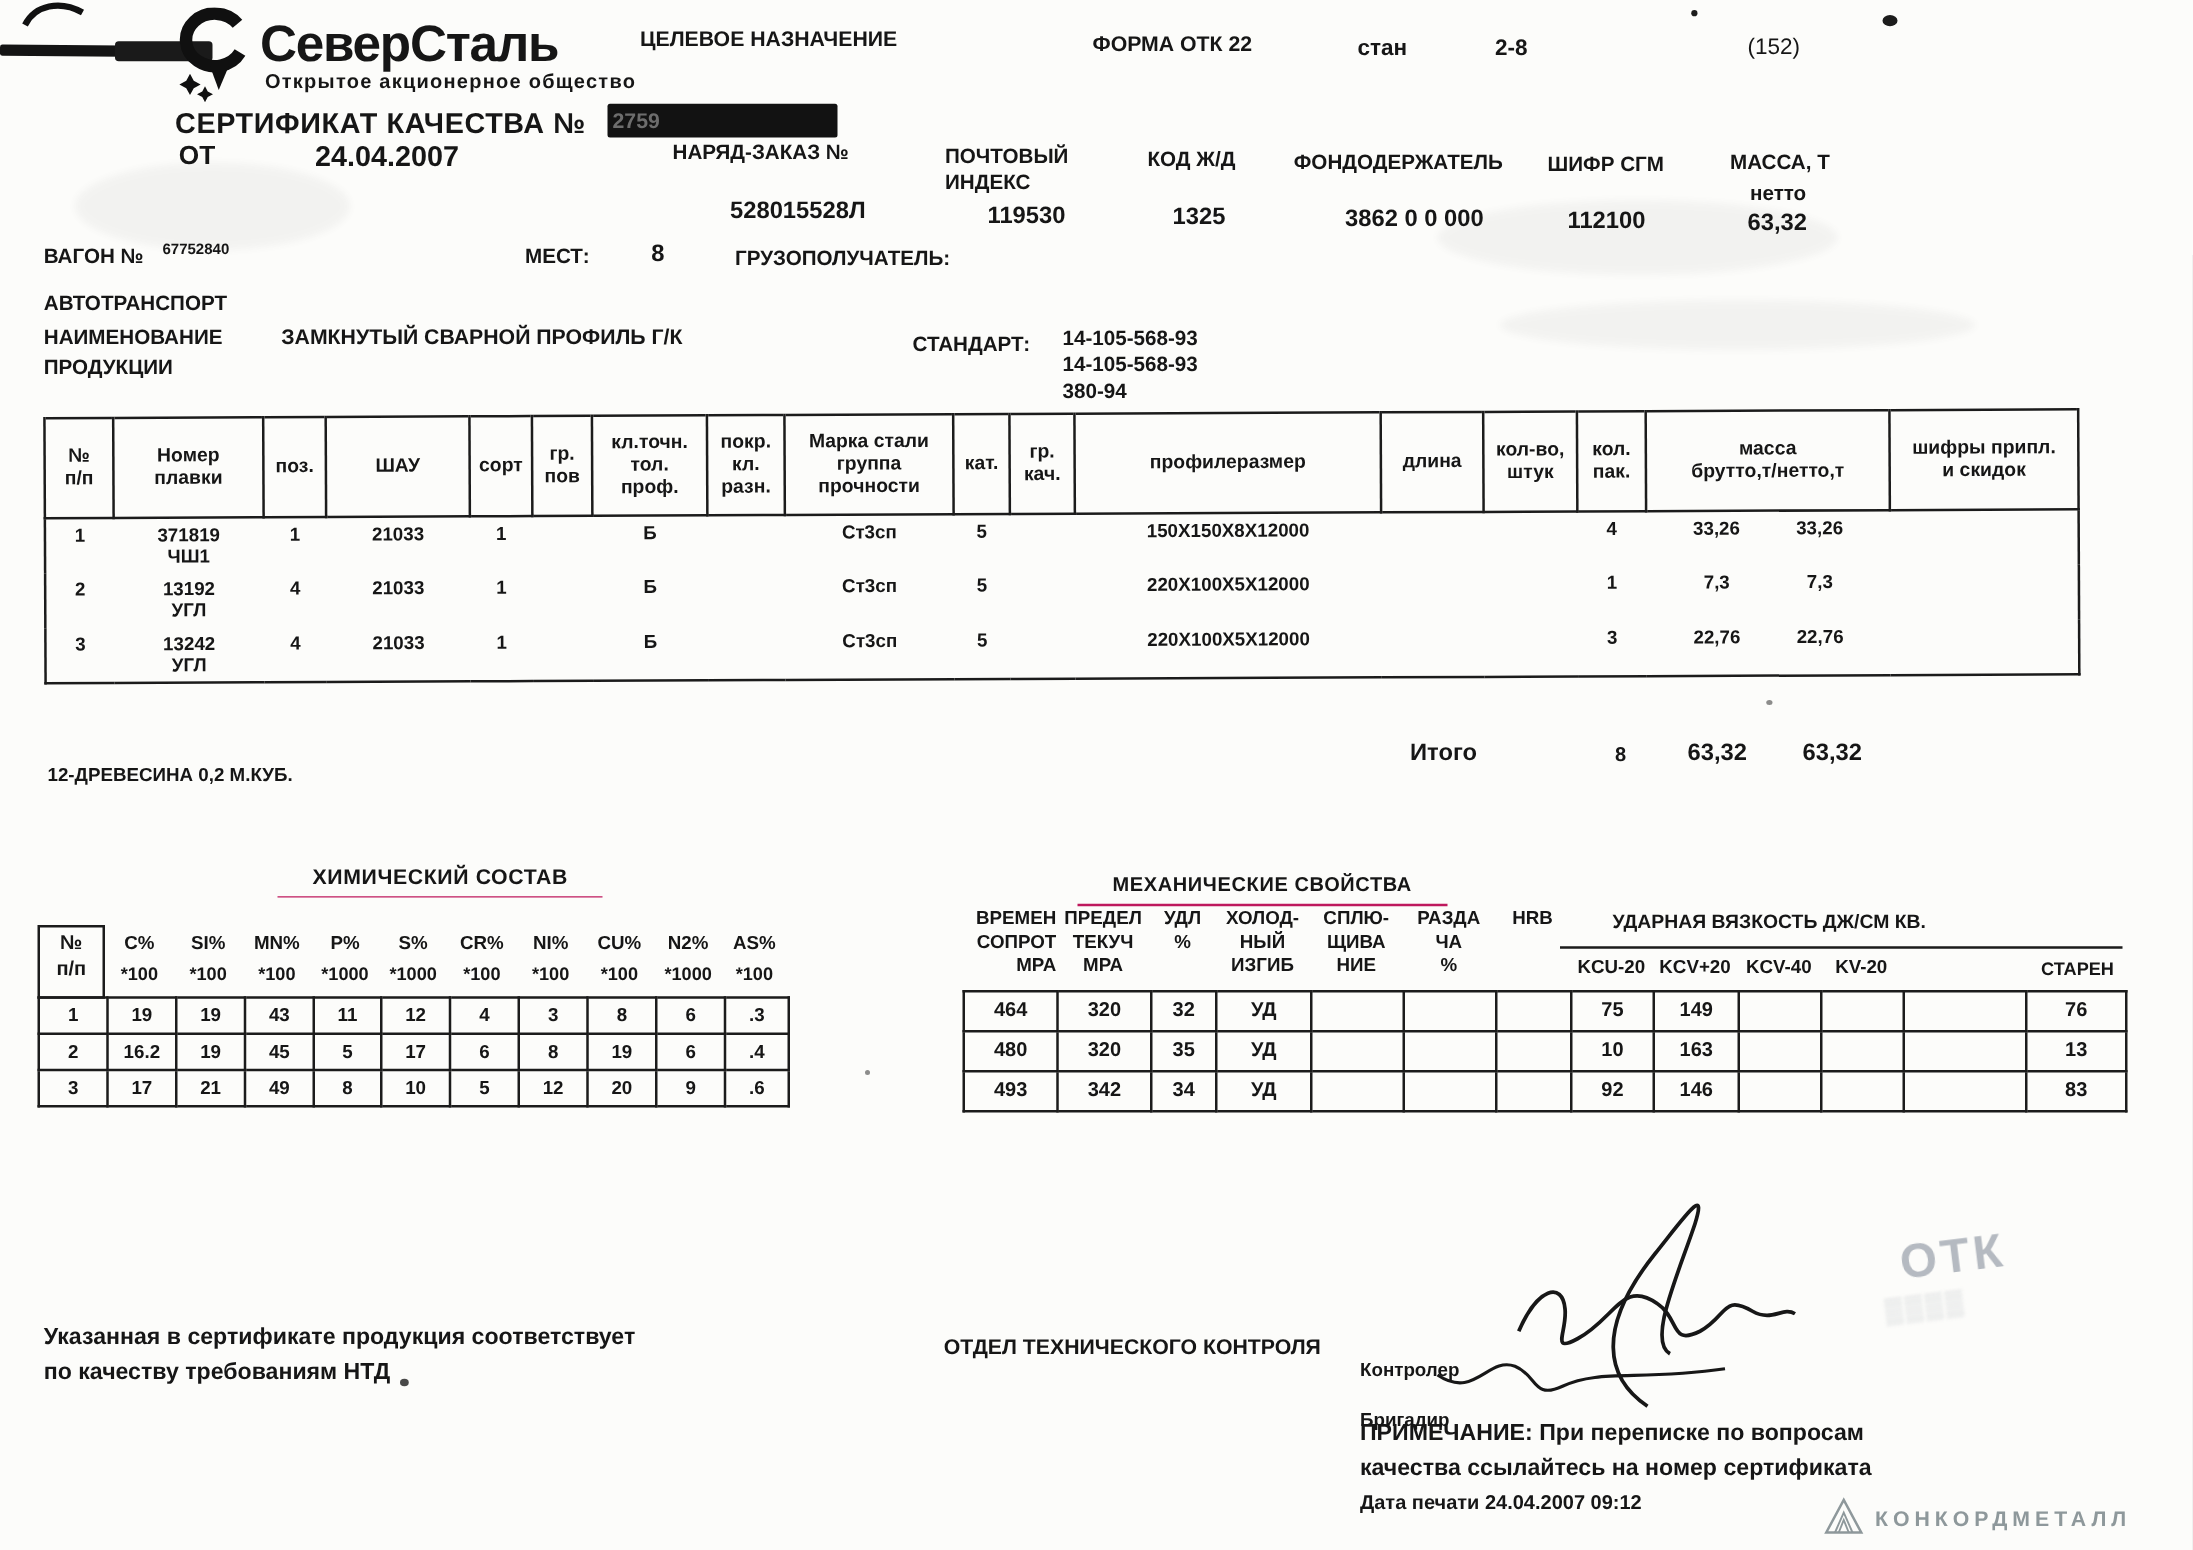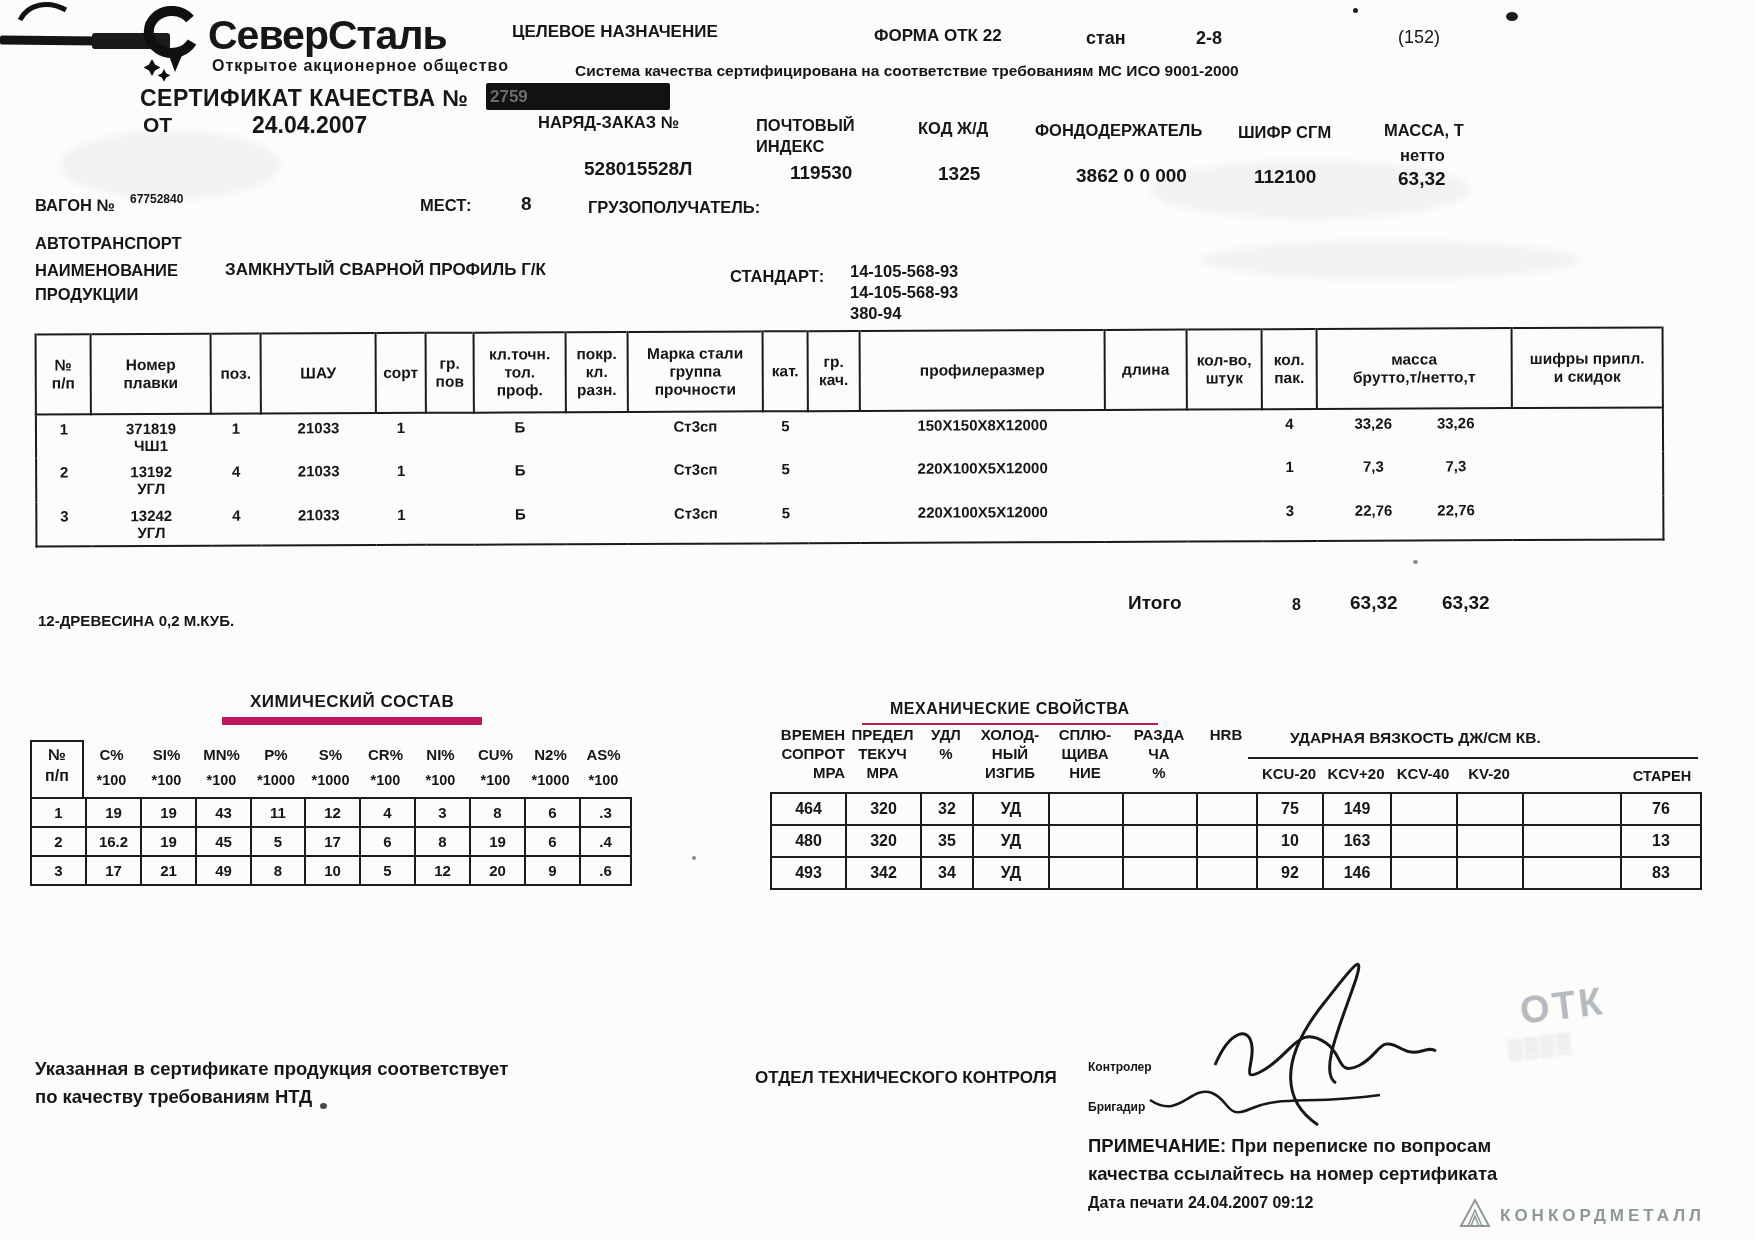--- a/index.html
+++ b/index.html
@@ -31,21 +31,21 @@
     border-bottom:2.5px solid #1b1b1b;font-size:15.5px;font-weight:600;line-height:1.18;
     vertical-align:middle;padding:4px 1px;}
   .main-table td{font-size:15px;font-weight:600;text-align:center;vertical-align:top;
     padding-top:5px;line-height:1.15;}
   .masscell{display:flex;justify-content:space-around;padding:0 14px;}
 
   
   .total{font-size:19px;font-weight:800;}
 
   
-  .sectitle{font-size:17px;font-weight:700;border-bottom:8px solid #be185d;
+  .sectitle{font-size:17px;font-weight:700;border-bottom:1px solid #be185d;
             padding:0 28px 5px 28px;letter-spacing:0.5px;}
 
   
   .chem-head{display:flex;}
   .chem-head .no-box{border:2.5px solid #1b1b1b;font-size:16px;font-weight:700;
        line-height:1.3;text-align:center;padding-top:3px;}
   .chem-el{font-size:15px;font-weight:700;}
   .chem-mult{font-size:14.5px;font-weight:700;margin-top:9px;}
   .chem-table{border:2px solid #1b1b1b;}
   .chem-table td{border:2px solid #1b1b1b;font-size:15px;font-weight:700;text-align:center;vertical-align:middle;}
@@ -53,21 +53,21 @@
   
   .mech-head{display:flex;}
   .mech-head div{font-size:15px;font-weight:700;line-height:1.25;text-align:center;}
   .mech-table{border:2.5px solid #1b1b1b;}
   .mech-table td{border:2px solid #1b1b1b;font-size:16px;font-weight:700;text-align:center;vertical-align:middle;}
   .impcol{font-size:14.5px;font-weight:700;text-align:center;}
 
   
   .footnote{font-size:18.5px;font-weight:600;}
   .deptnote{font-size:17px;font-weight:600;}
-  .signrole{font-size:12px;font-weight:600;}
+  .signrole{font-size:15px;font-weight:600;margin-top:28px;}
   .notice{font-size:18.5px;font-weight:600;}
   .printdate{font-size:16px;font-weight:600;}
   .stamp{color:rgba(110,120,135,0.5);font-size:38px;font-weight:700;letter-spacing:3px;
          transform:rotate(-7deg);filter:blur(0.6px);}
   .stamp2{color:rgba(110,120,135,0.35);font-size:20px;font-weight:700;letter-spacing:2px;
          transform:rotate(-7deg);filter:blur(1.2px);}
   .watermark{color:#8e989b;font-size:17px;font-weight:600;letter-spacing:4px;}
 
   
   .speck{position:absolute;background:#1c1c1c;border-radius:50%;}
@@ -102,21 +102,20 @@
   <div class="abs companysub" style="left:212px;top:57px;">Открытое  акционерное  общество</div>
   <div class="abs certtitle" style="left:140px;top:85px;">СЕРТИФИКАТ КАЧЕСТВА №</div>
   <div class="abs certdate" style="left:143px;top:113px;font-size:21px;">ОТ</div>
   <div class="abs certdate" style="left:252px;top:112px;">24.04.2007</div>
 
   <div class="abs toplabel" style="left:512px;top:22px;">ЦЕЛЕВОЕ НАЗНАЧЕНИЕ</div>
   <div class="abs toplabel" style="left:874px;top:26px;">ФОРМА ОТК 22</div>
   <div class="abs toplabel" style="left:1086px;top:28px;font-size:18px;">стан</div>
   <div class="abs b" style="left:1196px;top:28px;font-size:18px;">2-8</div>
   <div class="abs" style="left:1398px;top:27px;font-size:18px;">(152)</div>
-  <div class="abs isonote" style="left:575px;top:62px;">Система качества сертифицирована на соответствие требованиям МС ИСО 9001-2000</div>
   <div class="abs redact" style="left:486px;top:83px;">2759</div>
 
   <div class="abs flabel" style="left:538px;top:112px;">НАРЯД-ЗАКАЗ №</div>
   <div class="abs fvalue" style="left:540px;top:158px;margin-left:44px;">528015528Л</div>
   <div class="abs flabel pre" style="left:756px;top:115px;">ПОЧТОВЫЙ
 ИНДЕКС</div>
   <div class="abs fvalue" style="left:790px;top:162px;">119530</div>
   <div class="abs flabel" style="left:918px;top:118px;">КОД Ж/Д</div>
   <div class="abs fvalue" style="left:938px;top:163px;">1325</div>
   <div class="abs flabel" style="left:1035px;top:120px;">ФОНДОДЕРЖАТЕЛЬ</div>

